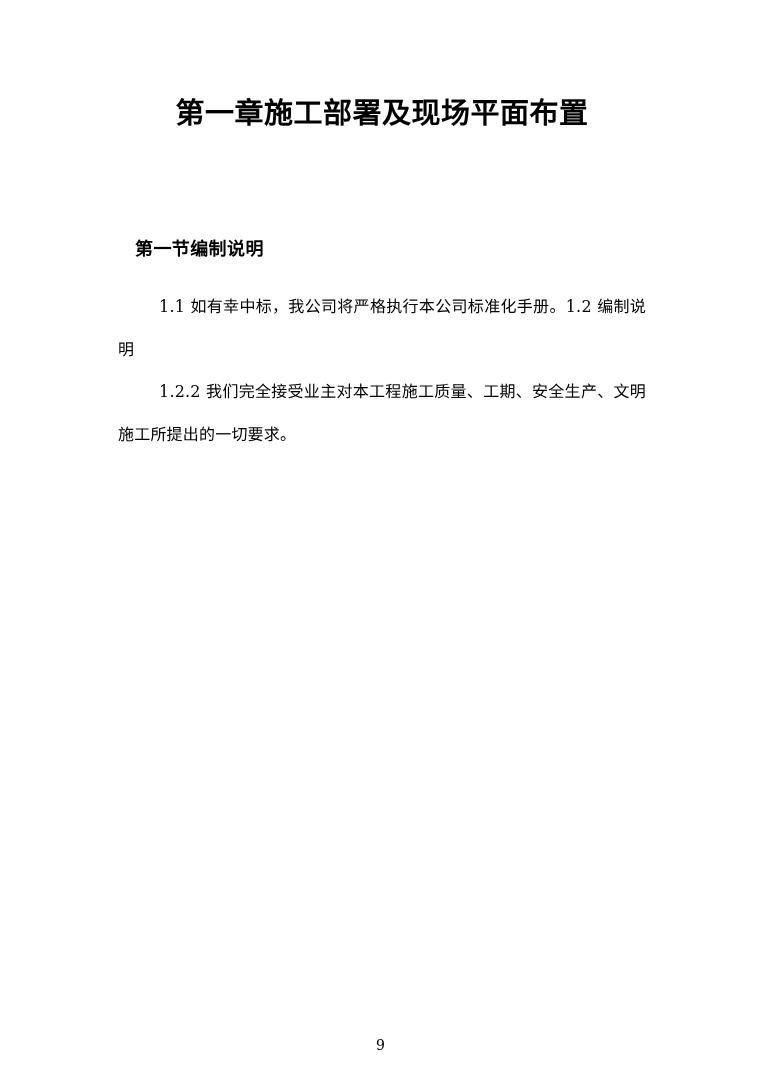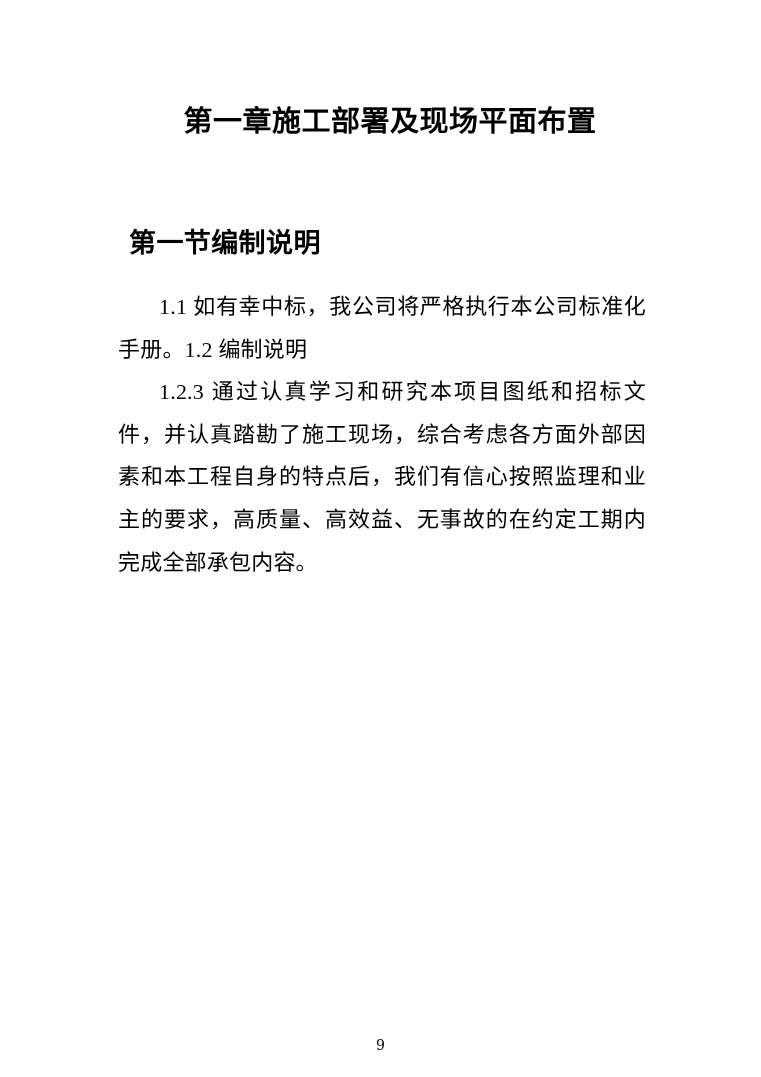--- a/index.html
+++ b/index.html
@@ -21,64 +21,63 @@
 
   
   .content {
     position: absolute;
     left: 118px;
     top: 0;
     width: 528px;
   }
 
   .doc-title {
-    margin: 8px;
+    margin: 0;
     padding: 0;
     position: absolute;
     top: 92px;
     left: -4px;
     width: 536px;
     text-align: center;
     font-size: 29px;
     font-weight: bold;
     line-height: 42px;
     letter-spacing: 0.5px;
     white-space: nowrap;
   }
 
   .section-heading {
     position: absolute;
     top: 217px;
     left: 0;
-    margin: 11px;
+    margin: 17px;
     padding: 0;
-    font-size: 27px;
+    font-size: 18px;
     font-weight: bold;
     line-height: 30px;
     letter-spacing: 0.4px;
   }
 
   .body-block {
     position: absolute;
     top: 286px;
     left: 0;
     width: 528px;
   }
 
   p.para {
     margin: 0 0 0 0;
     padding: 0;
-    font-size: 22px;
+    font-size: 16px;
     line-height: 42.6px;
     text-align: justify;
     text-justify: inter-ideograph;
     text-indent: 41px;
     letter-spacing: 0.2px;
     word-break: break-all;
-    font-family: Liberation Serif, serif;
   }
 
   .page-number {
     position: absolute;
     top: 1036px;
     left: 0;
     width: 761px;
     text-align: center;
     font-size: 14px;
     line-height: 18px;
@@ -91,20 +90,20 @@
 <div class="page">
 
   <div class="content">
 
     <h1 class="doc-title">第一章施工部署及现场平面布置</h1>
 
     <h2 class="section-heading">第一节编制说明</h2>
 
     <div class="body-block">
       <p class="para">1.1 如有幸中标，我公司将严格执行本公司标准化手册。1.2 编制说明</p>
-      <p class="para">1.2.3 通过认真学习和研究本项目图纸和招标文件，并认真踏勘了施工现场，综合考虑各方面外部因素和本工程自身的特点后，我们有信心按照监理和业主的要求，高质量、高效益、无事故的在约定工期内完成全部承包内容。</p>
+      <p class="para">1.2.2 我们完全接受业主对本工程施工质量、工期、安全生产、文明施工所提出的一切要求。</p>
     </div>
 
   </div>
 
   <div class="page-number">9</div>
 
 </div>
 
 </body></html>

